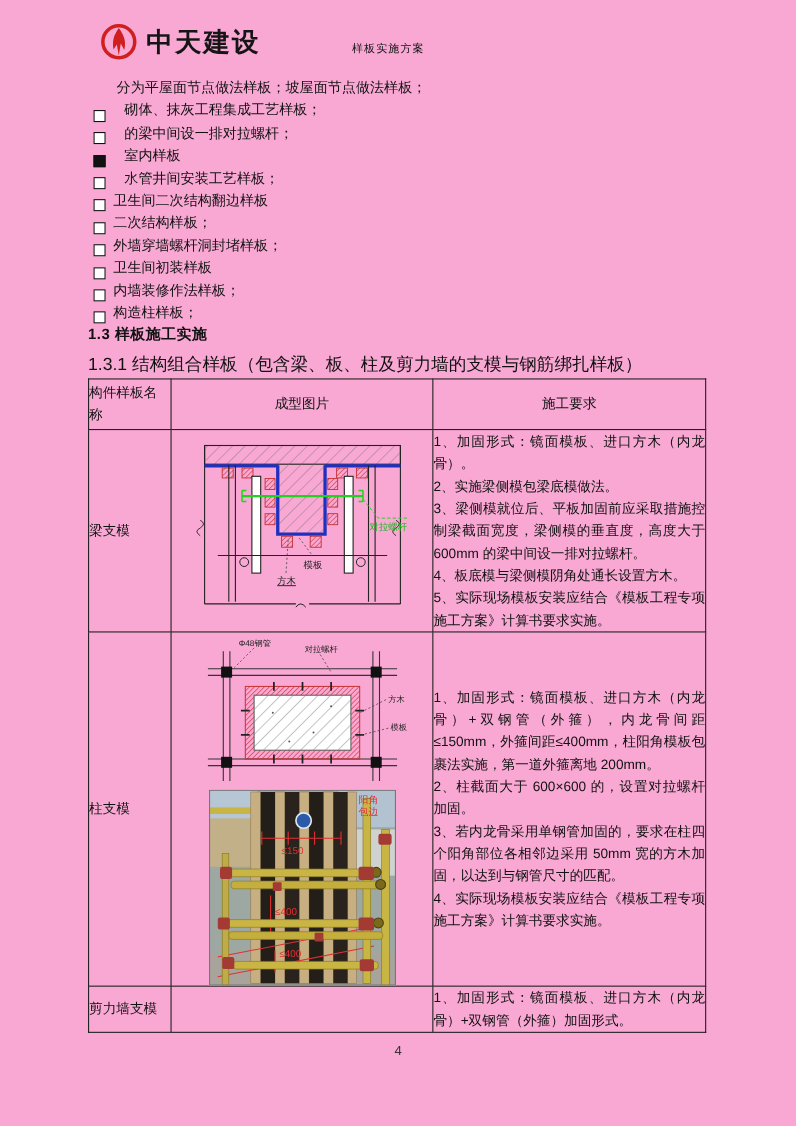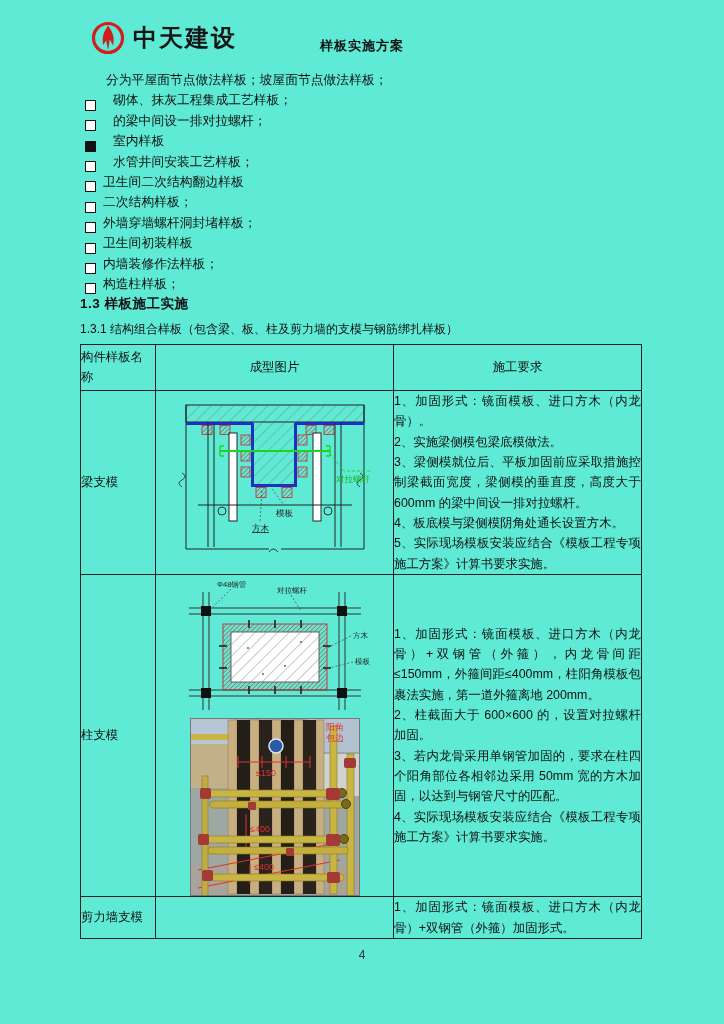--- a/index.html
+++ b/index.html
@@ -1,33 +1,33 @@
 <!DOCTYPE html>
 <html><head>
 <meta charset="utf-8">
 <style>
   *{margin:0;padding:0;box-sizing:border-box}
   html,body{background:#fff}
   body{width:724px;height:1024px;font-family:"Liberation Sans","DejaVu Sans",sans-serif;color:#111}
-  .page{position:relative;width:724px;height:1024px;background:#5eead4;overflow:hidden}
+  .page{position:relative;width:724px;height:1024px;background:#f9a8d4;overflow:hidden}
 
   .brand{position:absolute;left:90px;top:20px;display:flex;align-items:center;gap:7px}
   .brand-text{font-size:24px;font-weight:bold;letter-spacing:2px;color:#151515}
-  .doc-title{position:absolute;left:320px;top:37px;font-size:13px;font-weight:bold;letter-spacing:1px}
+  .doc-title{position:absolute;left:320px;top:37px;font-size:10px;font-weight:normal;letter-spacing:1px}
 
   .body-text{position:absolute;left:85px;top:70px;width:566px;font-size:12.8px;line-height:20.5px}
   .intro{padding-left:21px;white-space:nowrap}
   .chk{display:flex;align-items:flex-end;height:20.4px;white-space:nowrap}
   .box{width:11px;height:11px;border:1.5px solid #111;flex:0 0 auto;background:#fff}
   .box.filled{background:#111}
   .chk.g1 .box{margin-right:17px}
   .chk.g2 .box{margin-right:7px}
 
   .h2{position:absolute;left:80px;top:295px;font-size:13.5px;font-weight:bold;letter-spacing:0.5px}
-  .h3{position:absolute;left:80px;top:321px;font-size:12px}
+  .h3{position:absolute;left:80px;top:321px;font-size:16px}
 
   table.main{position:absolute;left:80px;top:344px;width:561px;border-collapse:collapse;table-layout:fixed;border:1.5px solid #222}
   table.main th,table.main td{border:1px solid #222;font-weight:normal;font-size:12.4px;padding:0;vertical-align:middle}
   th.c1,td.c1{width:75px;text-align:left;line-height:1.55}
   th.c2,td.c2{width:238px;}
   th.c3,td.c3{width:248px}
   .req-cell{padding:4px 6px 4px 5px;line-height:1.64;text-align:justify}
   .req-cell.vtop{vertical-align:top}
   .img-cell{vertical-align:middle;text-align:center}
   svg{font-family:"Liberation Sans","DejaVu Sans",sans-serif}

